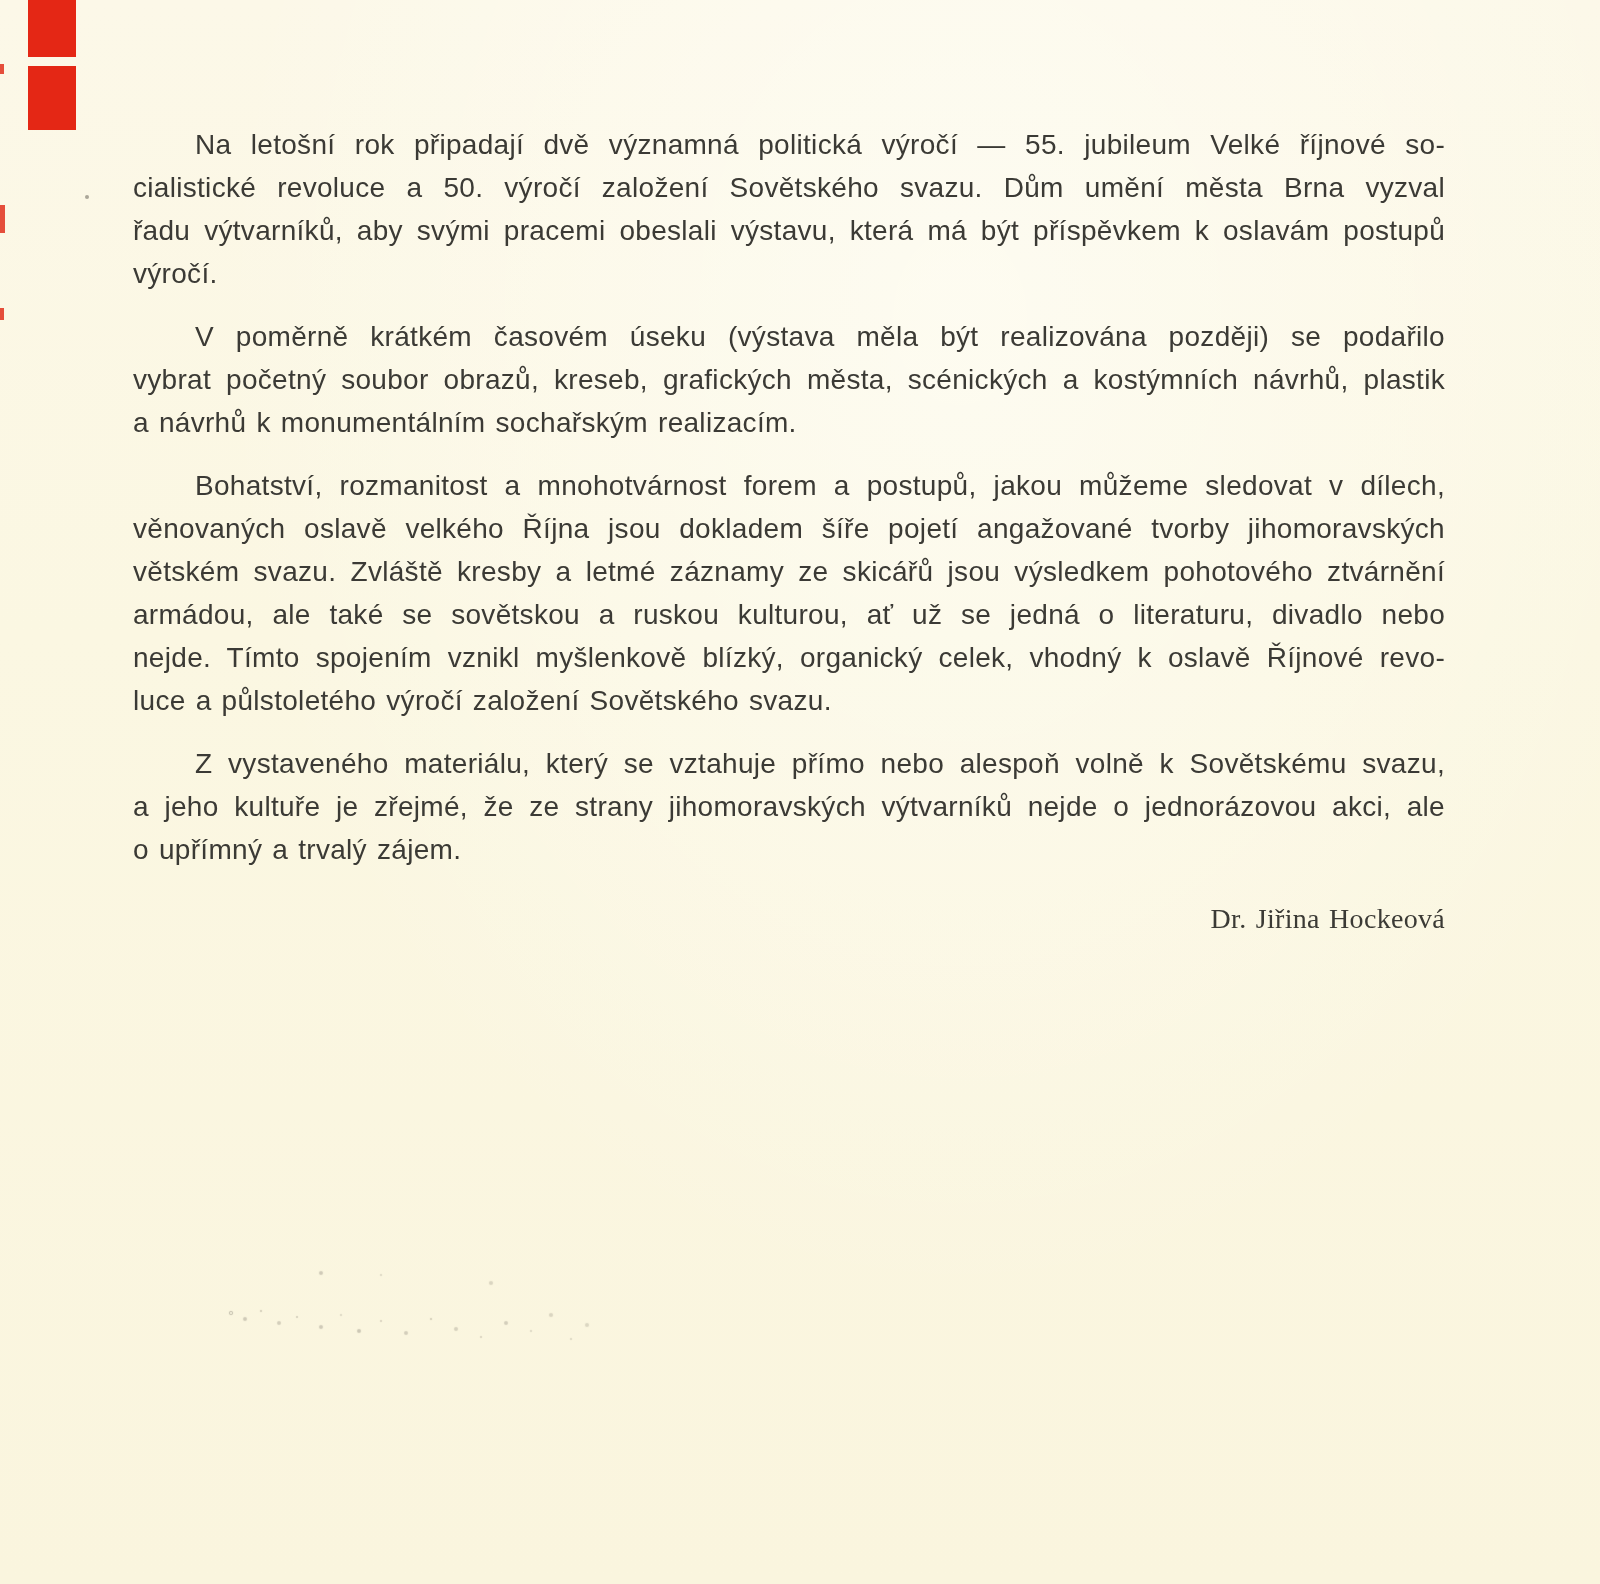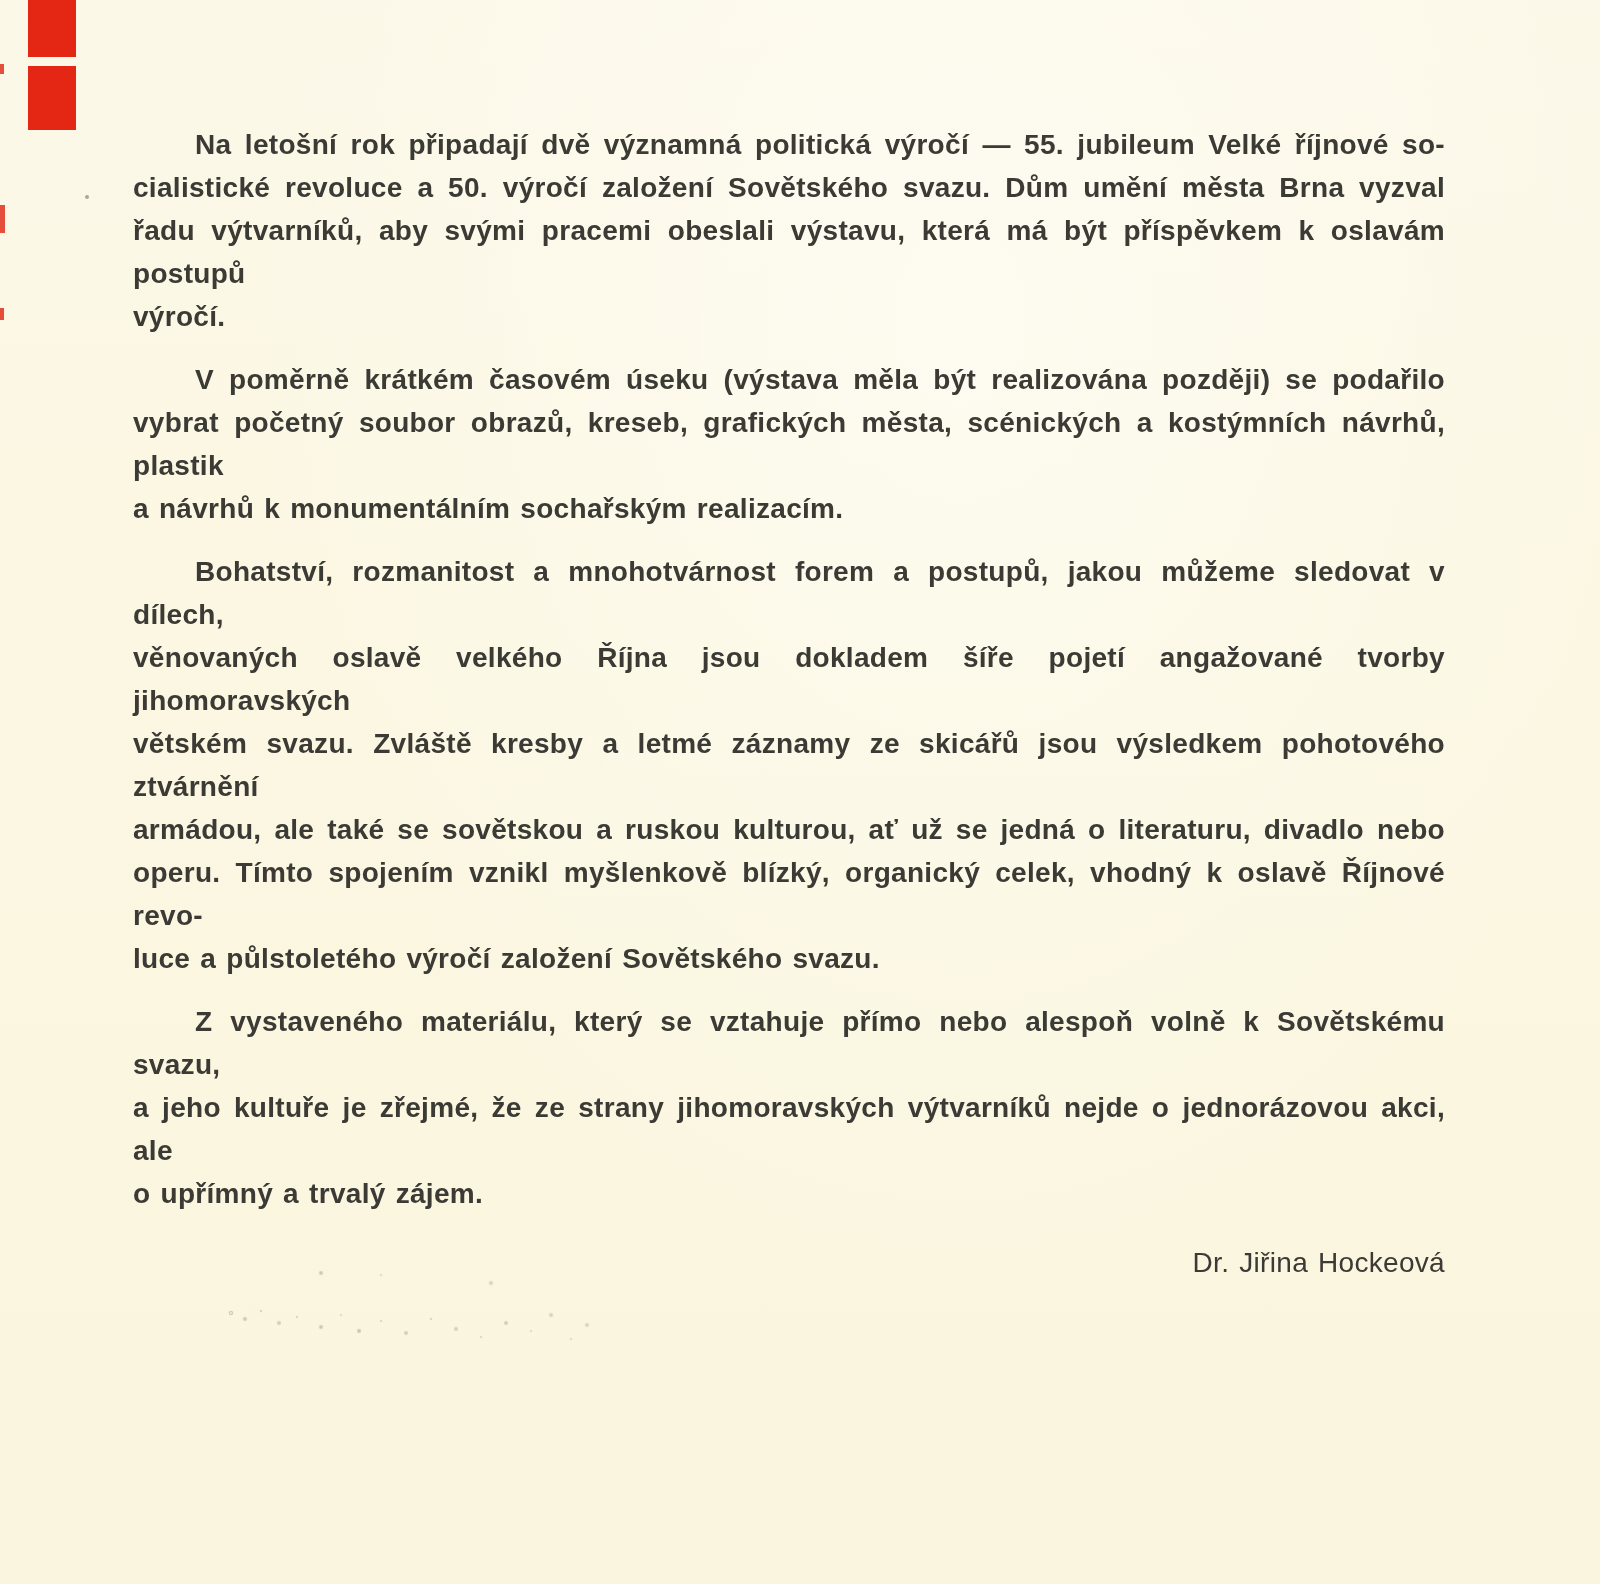--- a/index.html
+++ b/index.html
@@ -34,29 +34,30 @@
   
   .text-block {
     position: absolute;
     left: 133px; top: 123px; width: 1312px;
     color: #3b3a35;
     font-size: 28px;
     line-height: 43px;
     letter-spacing: 0.3px;
     word-spacing: 2px;
   }
-  .text-block p { margin: 0 0 20px 0; font-weight: bold; }
+  .text-block p { margin: 0 0 20px 0; }
   .line { text-align: justify; text-align-last: justify; }
   .line.first { text-indent: 62px; }
   .line.last { text-align: right; text-align-last: left; }
 
   .signature {
     margin-top: 26px;
     text-align: center; text-align-last: right;
     color: #3b3a35;
+    font-family: Liberation Serif, serif;
   }
 
   
   .smudge {
     position: absolute; left: 230px; top: 1312px;
     width: 2px; height: 2px; background: transparent; border-radius: 50%;
     box-shadow:
       0 0 1px 1px rgba(110,104,92,.40),
       14px 6px 1px 1px rgba(110,104,92,.30),
       30px -2px 1px 0 rgba(110,104,92,.35),
@@ -113,21 +114,21 @@
       <span class="line first" style="display:block">V poměrně krátkém časovém úseku (výstava měla být realizována později) se podařilo</span>
       <span class="line" style="display:block">vybrat početný soubor obrazů, kreseb, grafických města, scénických a kostýmních návrhů, plastik</span>
       <span class="line last" style="display:block">a návrhů k monumentálním sochařským realizacím.</span>
     </p>
 
     <p>
       <span class="line first" style="display:block">Bohatství, rozmanitost a mnohotvárnost forem a postupů, jakou můžeme sledovat v dílech,</span>
       <span class="line" style="display:block">věnovaných oslavě velkého Října jsou dokladem šíře pojetí angažované tvorby jihomoravských</span>
       <span class="line" style="display:block">větském svazu. Zvláště kresby a letmé záznamy ze skicářů jsou výsledkem pohotového ztvárnění</span>
       <span class="line" style="display:block">armádou, ale také se sovětskou a ruskou kulturou, ať už se jedná o literaturu, divadlo nebo</span>
-      <span class="line" style="display:block">operu. Tímto spojením vznikl myšlenkově blízký, organický celek, vhodný k oslavě Říjnové revo-</span>
+      <span class="line" style="display:block">nejde. Tímto spojením vznikl myšlenkově blízký, organický celek, vhodný k oslavě Říjnové revo-</span>
       <span class="line last" style="display:block">luce a půlstoletého výročí založení Sovětského svazu.</span>
     </p>
 
     <p>
       <span class="line first" style="display:block">Z vystaveného materiálu, který se vztahuje přímo nebo alespoň volně k Sovětskému svazu,</span>
       <span class="line" style="display:block">a jeho kultuře je zřejmé, že ze strany jihomoravských výtvarníků nejde o jednorázovou akci, ale</span>
       <span class="line last" style="display:block">o upřímný a trvalý zájem.</span>
     </p>
 
     <div class="signature">Dr. Jiřina Hockeová</div>

